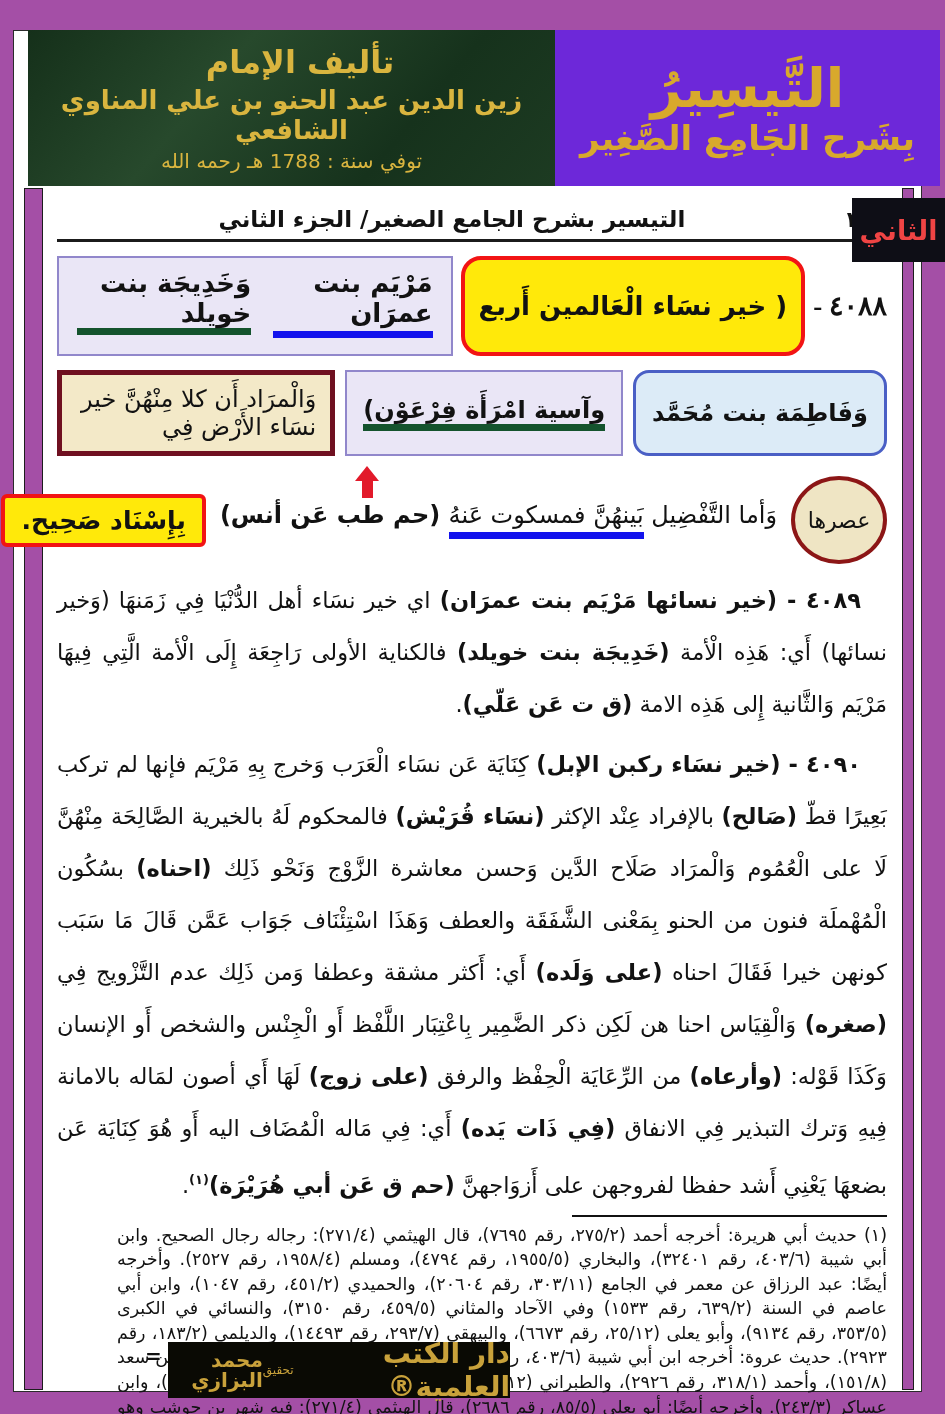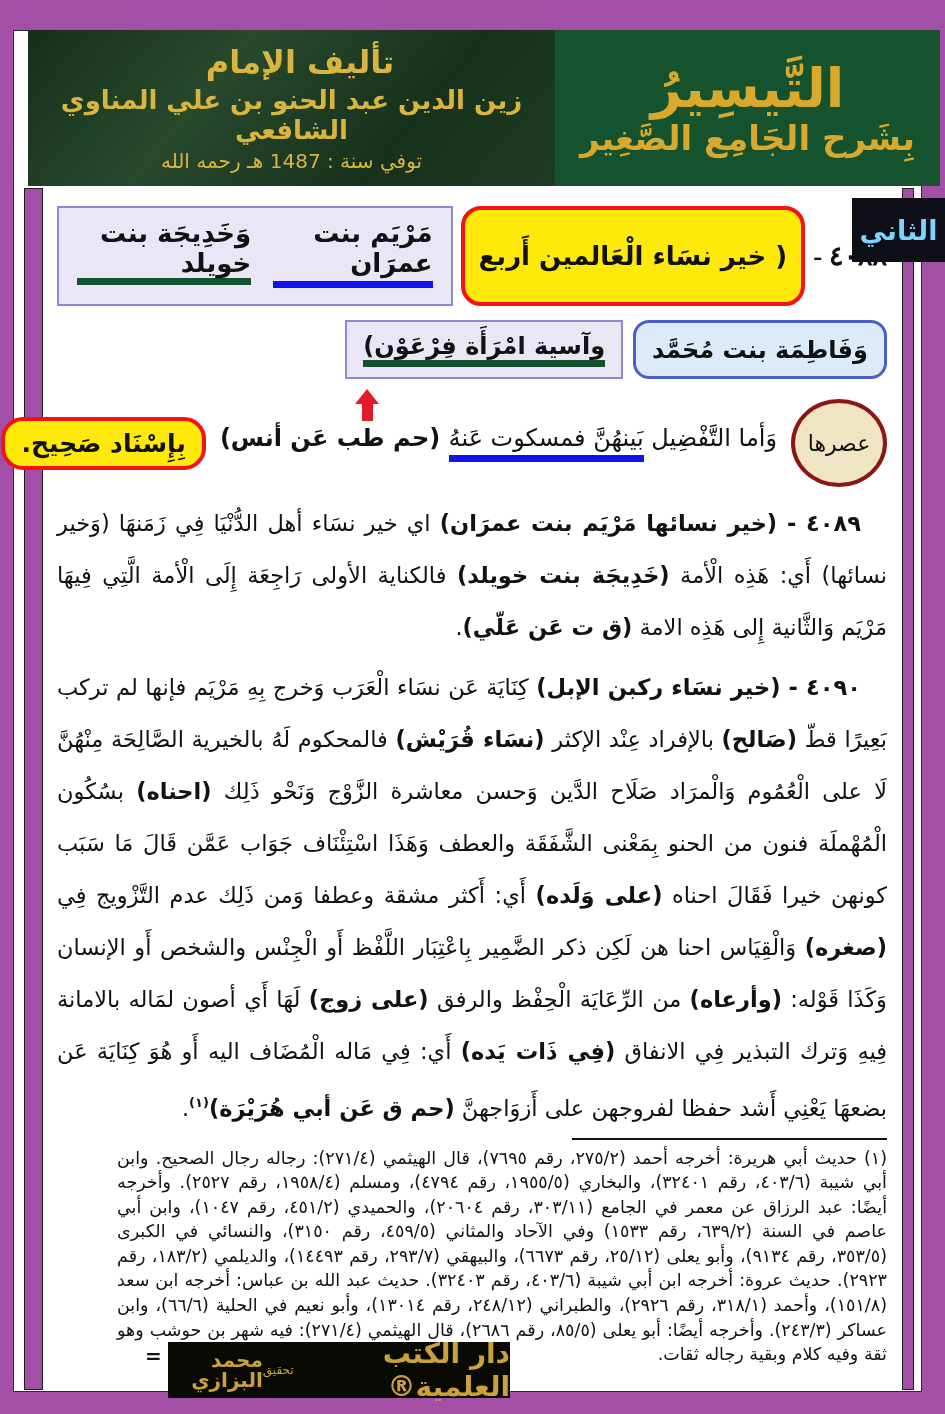--- a/index.html
+++ b/index.html
@@ -12,33 +12,33 @@
   
   .masthead{position:absolute;top:30px;left:28px;width:912px;height:156px;display:flex;flex-direction:row-reverse;}
   .author-plate{
     flex:1;background:linear-gradient(130deg,#15301a 0%,#27492c 35%,#16321c 70%,#1d3b22 100%);
     color:#D9B53F;display:flex;flex-direction:column;justify-content:center;align-items:center;gap:4px;text-align:center;
   }
   .author-l1{font-size:32px;font-weight:bold;margin-left:17px;}
   .author-l2{font-size:26px;font-weight:bold;}
   .author-l3{font-size:20px;}
   .title-plate{
-    width:385px;background:#14532d;color:#D8A92C;
+    width:385px;background:#6d28d9;color:#D8A92C;
     display:flex;flex-direction:column;justify-content:center;align-items:center;gap:2px;text-align:center;
   }
   .title-l1{font-size:54px;font-weight:bold;line-height:1.1;}
   .title-l2{font-size:34px;font-weight:bold;line-height:1.1;}
   
   .page-frame{position:absolute;left:13px;top:30px;width:909px;height:1362px;background:#ffffff;border:1px solid #2b2b2b;box-sizing:border-box;}
   .strip{position:absolute;top:188px;bottom:24px;background:#A44FA6;border:1px solid #1d1d1d;}
   .strip-left{left:24px;width:17px;}
   .strip-right{left:902px;width:10px;}
   .spine-tab{
     position:absolute;top:198px;left:852px;width:93px;height:64px;background:#0e0e16;
-    color:#7dd3fc;font-size:27px;font-weight:bold;display:flex;align-items:center;justify-content:center;z-index:4;
+    color:#ef4444;font-size:27px;font-weight:bold;display:flex;align-items:center;justify-content:center;z-index:4;
   }
   
   .content{position:absolute;left:57px;top:192px;width:830px;direction:rtl;color:#121212;}
   .header-row{display:flex;align-items:flex-end;border-bottom:3px solid #1b1b1b;padding-bottom:7px;min-height:40px;}
   .page-num{font-size:22px;font-weight:bold;}
   .header-title{flex:1;text-align:center;font-size:23px;font-weight:bold;}
   
   .row1{display:flex;gap:8px;margin-top:14px;align-items:stretch;}
   .hnum{font-size:27px;font-weight:bold;align-self:center;white-space:nowrap;font-family:Liberation Serif, serif;}
   .box-yellow{
@@ -66,21 +66,21 @@
     padding:10px 14px;font-size:24px;display:flex;align-items:center;justify-content:center;
   }
   .row3{position:relative;display:flex;gap:14px;margin-top:18px;align-items:center;justify-content:space-between;min-height:92px;}
   .ellipse{
     width:88px;height:80px;border-radius:50%;background:#EFE5C4;border:4px solid #8C1616;
     display:flex;align-items:center;justify-content:center;font-size:22px;flex:none;
   }
   .tafdil{font-size:24px;white-space:nowrap;}
   .tafdil b{font-weight:bold;}
   .box-yellow2{
-    background:#FFE90A;border:4px solid #F21414;border-radius:22px;
+    background:#FFE90A;border:4px solid #F21414;border-radius:6px;
     padding:8px 16px;font-size:25px;font-weight:bold;display:flex;align-items:center;white-space:nowrap;
   }
   .arrow{position:absolute;top:-8px;right:508px;display:flex;flex-direction:column;align-items:center;}
   .arrow-head{width:0;height:0;border-left:12px solid transparent;border-right:12px solid transparent;border-bottom:15px solid #E21A2A;}
   .arrow-stem{width:11px;height:17px;background:#E21A2A;}
   
   .body-par{font-size:22.5px;line-height:52px;text-align:justify;margin:8px 0 0;text-indent:26px;}
   .body-par b{font-weight:bold;}
   .sup{font-size:13px;vertical-align:super;font-weight:bold;}
   
@@ -101,47 +101,52 @@
 <body>
 
 <div class="page-frame"></div>
 <div class="strip strip-left"></div>
 <div class="strip strip-right"></div>
 
 <div class="masthead">
   <div class="author-plate">
     <div class="author-l1">تأليف الإمام</div>
     <div class="author-l2">زين الدين عبد الحنو بن علي المناوي الشافعي</div>
-    <div class="author-l3">توفي سنة : 1487 هـ رحمه الله</div>
+    <div class="author-l3">توفي سنة : 1788 هـ رحمه الله</div>
   </div>
   <div class="title-plate">
     <div class="title-l1">التَّيسِيرُ</div>
     <div class="title-l2">بِشَرح الجَامِع الصَّغِير</div>
   </div>
 </div>
 
 <div class="spine-tab">الثاني</div>
 
 <div class="content">
 
+  <div class="header-row">
+    <span class="page-num">٢٤٢</span>
+    <span class="header-title">التيسير بشرح الجامع الصغير/ الجزء الثاني</span>
+  </div>
 
   <div class="row1">
     <span class="hnum">٤٠٨٨ -</span>
     <span class="box-yellow">( خير نسَاء الْعَالمين أَربع</span>
     <span class="box-lav">
       <span class="ul-blue">مَرْيَم بنت عمرَان</span>
       <span class="ul-red">وَخَدِيجَة بنت خويلد</span>
     </span>
   </div>
 
   <div class="row2">
     <span class="box-blue">وَفَاطِمَة بنت مُحَمَّد</span>
     <span class="box-lav2">
       <span class="ul-red">وآسية امْرَأَة فِرْعَوْن)</span>
     </span>
+    <span class="box-cream">وَالْمرَاد أَن كلا مِنْهُنَّ خير نسَاء الأَرْض فِي</span>
   </div>
 
   <div class="row3">
     <div class="arrow">
       <div class="arrow-head"></div>
       <div class="arrow-stem"></div>
     </div>
     <span class="ellipse">عصرها</span>
     <span class="tafdil"><span>وَأما التَّفْضِيل </span><span class="ul-blue">بَينهُنَّ فمسكوت عَنهُ</span><b> (حم طب عَن أنس)</b></span>
     <span class="box-yellow2">بِإِسْنَاد صَحِيح.</span>

